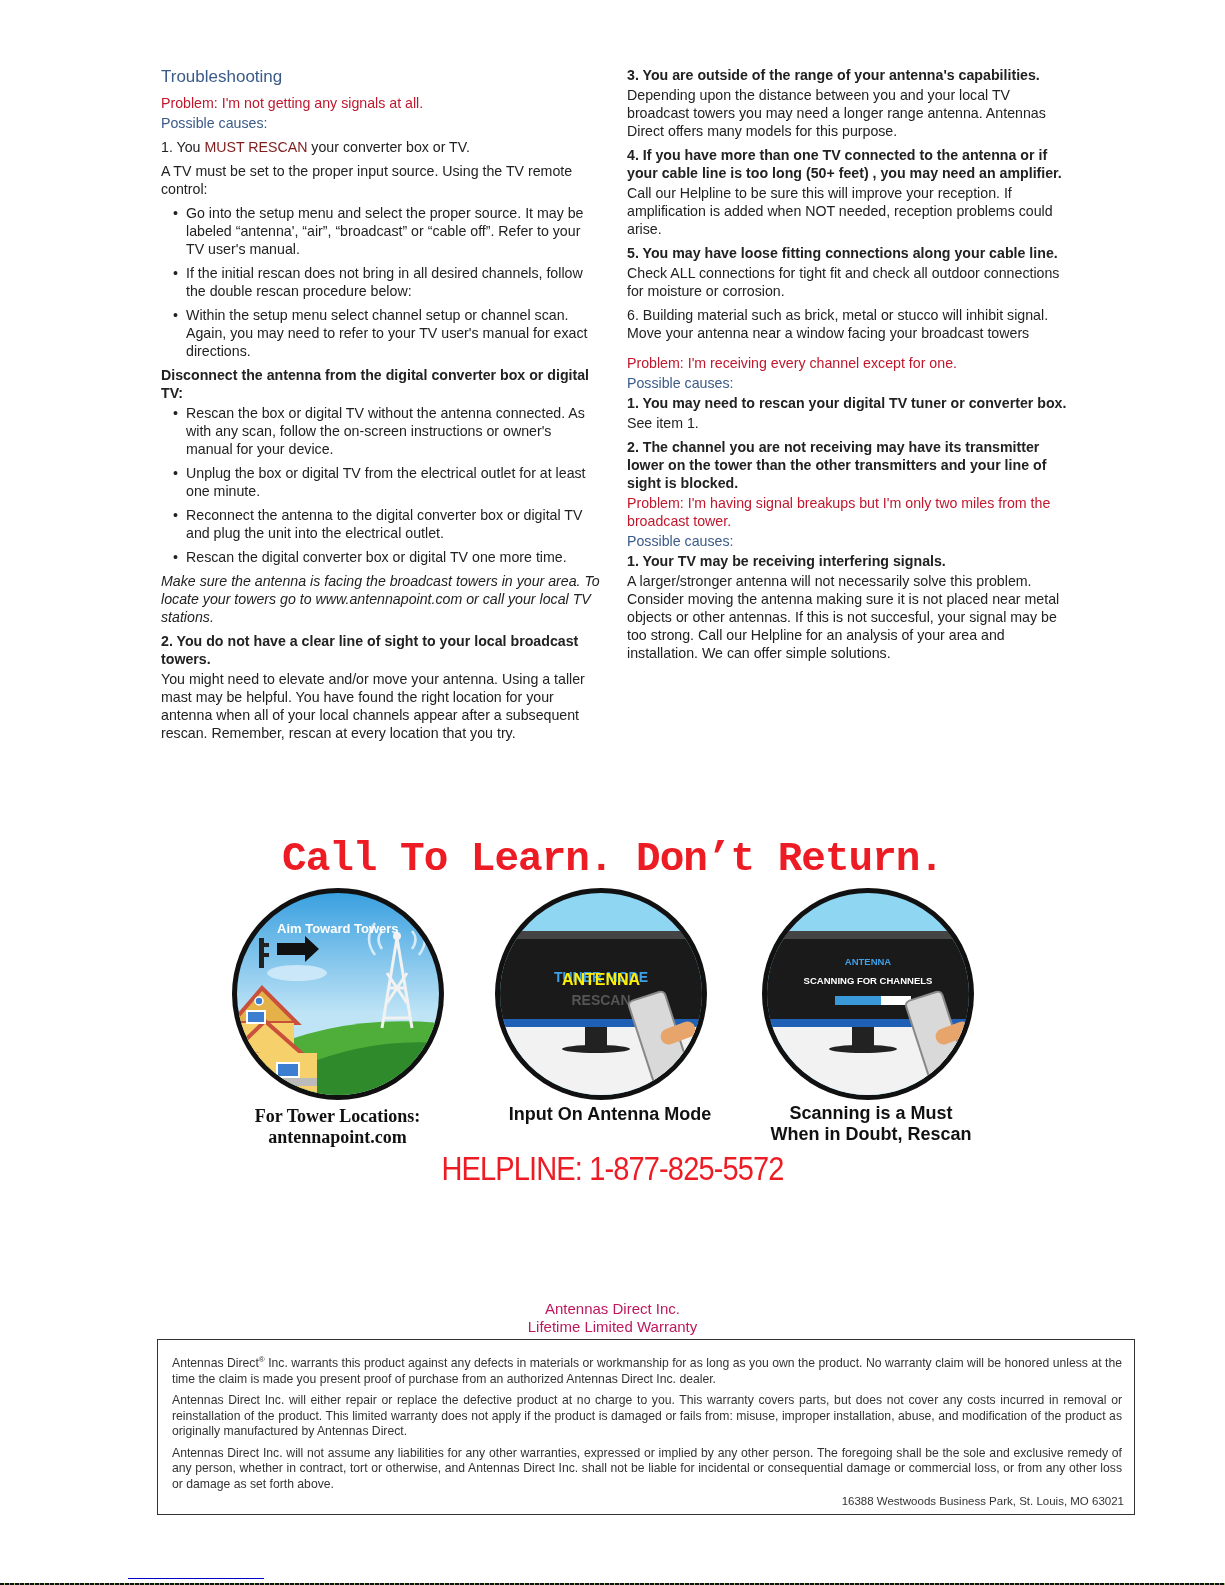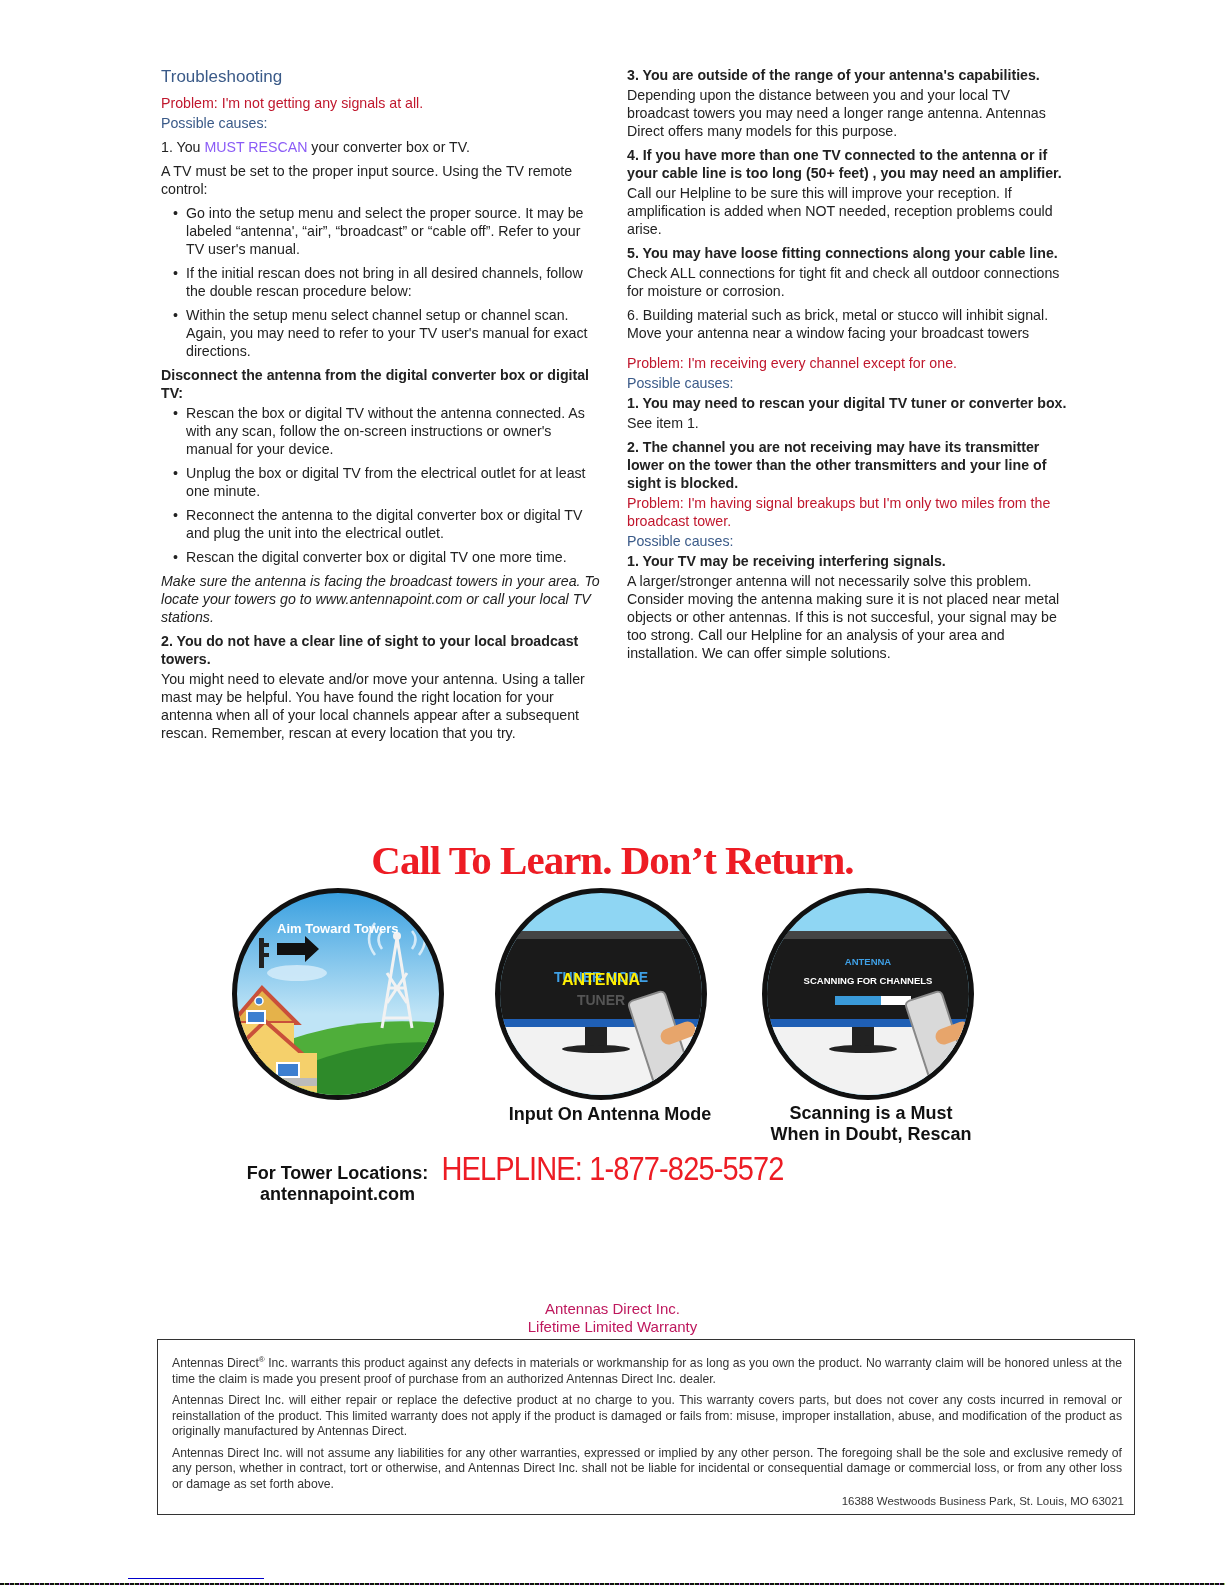--- a/index.html
+++ b/index.html
@@ -4,28 +4,28 @@
 <style>
   html,body{margin:0;padding:0;background:#fff;}
   body{width:1225px;height:1585px;position:relative;overflow:hidden;font-family:"Liberation Sans",sans-serif;color:#222;}
   .col{position:absolute;font-size:14.2px;line-height:18px;}
   .col-left{left:161px;top:66px;width:440px;}
   .col-right{left:627px;top:66px;width:440px;}
   .h1{font-size:17px;color:#3a5a88;margin:0 0 6px 0;line-height:22px;}
   .problem{color:#c0172d;margin:0 0 2px 0;}
   .causes{color:#3a5a88;margin:0 0 6px 0;}
   p{margin:0 0 6px 0;}
-  .red{color:#8b5cf6;margin-top:36px;}
+  .red{color:#7f1d1d;margin-top:36px;}
   ul{list-style:none;margin:0 0 6px 0;padding:0;}
   ul li{position:relative;padding-left:25px;margin:0 0 6px 0;}
   ul li:before{content:"•";position:absolute;left:12px;top:0;}
   .italic{font-style:italic;}
   .tight{margin-bottom:2px;font-weight:bold;}
 
-  .slogan{position:absolute;left:0;width:1225px;top:836px;text-align:center;font-family:Liberation Serif, serif;font-weight:bold;font-size:41px;color:#ed1c24;letter-spacing:-1px;}
+  .slogan{position:absolute;left:0;width:1225px;top:836px;text-align:center;font-family:Liberation Mono, monospace;font-weight:bold;font-size:41px;color:#ed1c24;letter-spacing:-1px;}
   .circle{position:absolute;width:212px;height:212px;border-radius:50%;border:5px solid #111;overflow:hidden;box-sizing:border-box;}
   .c1{left:232px;top:888px;background:linear-gradient(#3aa0e0,#bfe4f6 60%);}
   .c2{left:495px;top:888px;background:#8fd6f3;}
   .c3{left:762px;top:888px;background:#8fd6f3;}
   .caption{position:absolute;text-align:center;font-weight:bold;font-size:18px;line-height:21px;color:#111;}
   .helpline{position:absolute;left:0;width:1225px;top:1150px;text-align:center;font-size:33px;color:#ed1c24;letter-spacing:-1px;transform:scaleX(0.88);}
   .wtitle{position:absolute;left:0;width:1225px;top:1300px;text-align:center;font-size:15px;line-height:18px;color:#be185d;}
   .wbox{position:absolute;left:157px;top:1339px;width:978px;height:176px;border:1px solid #333;box-sizing:border-box;padding:12px 12px 0 14px;font-size:12.2px;line-height:15.5px;color:#333;text-align:justify;}
   .wbox p{margin:0 0 6px 0;}
   .addr{position:absolute;right:10px;bottom:5px;font-size:11.5px;}
@@ -110,34 +110,34 @@
     <path d="M-5 130 L25 95 L60 130 Z" fill="#e5b24a" stroke="#c9503a" stroke-width="4"></path>
     <rect x="-5" y="130" width="62" height="40" fill="#f5d06b"></rect>
     <path d="M-5 160 L28 128 L70 165 Z" fill="#f5d06b" stroke="#c9503a" stroke-width="4"></path>
     <rect x="0" y="160" width="80" height="42" fill="#f5d06b"></rect>
     <rect x="40" y="170" width="22" height="14" fill="#3c7fd0" stroke="#fff" stroke-width="2"></rect>
     <rect x="10" y="118" width="18" height="12" fill="#3c7fd0" stroke="#fff" stroke-width="2"></rect>
     <circle cx="22" cy="108" r="4" fill="#3c7fd0" stroke="#fff" stroke-width="1.5"></circle>
     <rect x="5" y="185" width="75" height="8" fill="#bbb"></rect>
   </svg>
 </div>
-<div class="caption" style="left:225px;top:1163px;width:225px;">
+<div class="caption" style="left:225px;top:1106px;width:225px;font-family:Liberation Serif, serif;">
   <div>For Tower Locations:</div>
   <div>antennapoint.com</div>
 </div>
 
 <div class="circle c2">
   <div style="position:absolute;left:0;top:38px;width:202px;height:82px;background:#1a1a1a;border-top:8px solid #444;"></div>
   <div style="position:absolute;left:0;top:126px;width:202px;height:8px;background:#1f5fb5;"></div>
   <div style="position:absolute;left:0;top:134px;width:202px;height:70px;background:#f2f2f2;"></div>
   <div style="position:absolute;left:85px;top:134px;width:22px;height:20px;background:#222;"></div>
   <div style="position:absolute;left:62px;top:152px;width:68px;height:8px;border-radius:50%;background:#222;"></div>
   <div style="position:absolute;left:0;width:202px;top:76px;text-align:center;font-weight:bold;font-size:14px;color:#3fa0e6;">TUNER MODE</div>
   <div style="position:absolute;left:0;width:202px;top:78px;text-align:center;font-weight:bold;font-size:16px;color:#ffee00;">ANTENNA</div>
-  <div style="position:absolute;left:0;width:202px;top:99px;text-align:center;font-weight:bold;font-size:14px;color:#555;">TUNER</div>
+  <div style="position:absolute;left:0;width:202px;top:99px;text-align:center;font-weight:bold;font-size:14px;color:#555;">RESCAN</div>
   <div style="position:absolute;left:140px;top:100px;width:36px;height:90px;background:#d9d9d9;border:2px solid #888;border-radius:6px;transform:rotate(-18deg);"></div>
   <div style="position:absolute;left:160px;top:132px;width:36px;height:16px;background:#e7a56b;border-radius:8px;transform:rotate(-20deg);"></div>
 </div>
 <div class="caption" style="left:480px;top:1104px;width:260px;">
   <div>Input On Antenna Mode</div>
 </div>
 
 <div class="circle c3">
   <div style="position:absolute;left:0;top:38px;width:202px;height:82px;background:#1a1a1a;border-top:8px solid #444;"></div>
   <div style="position:absolute;left:0;top:126px;width:202px;height:8px;background:#1f5fb5;"></div>

